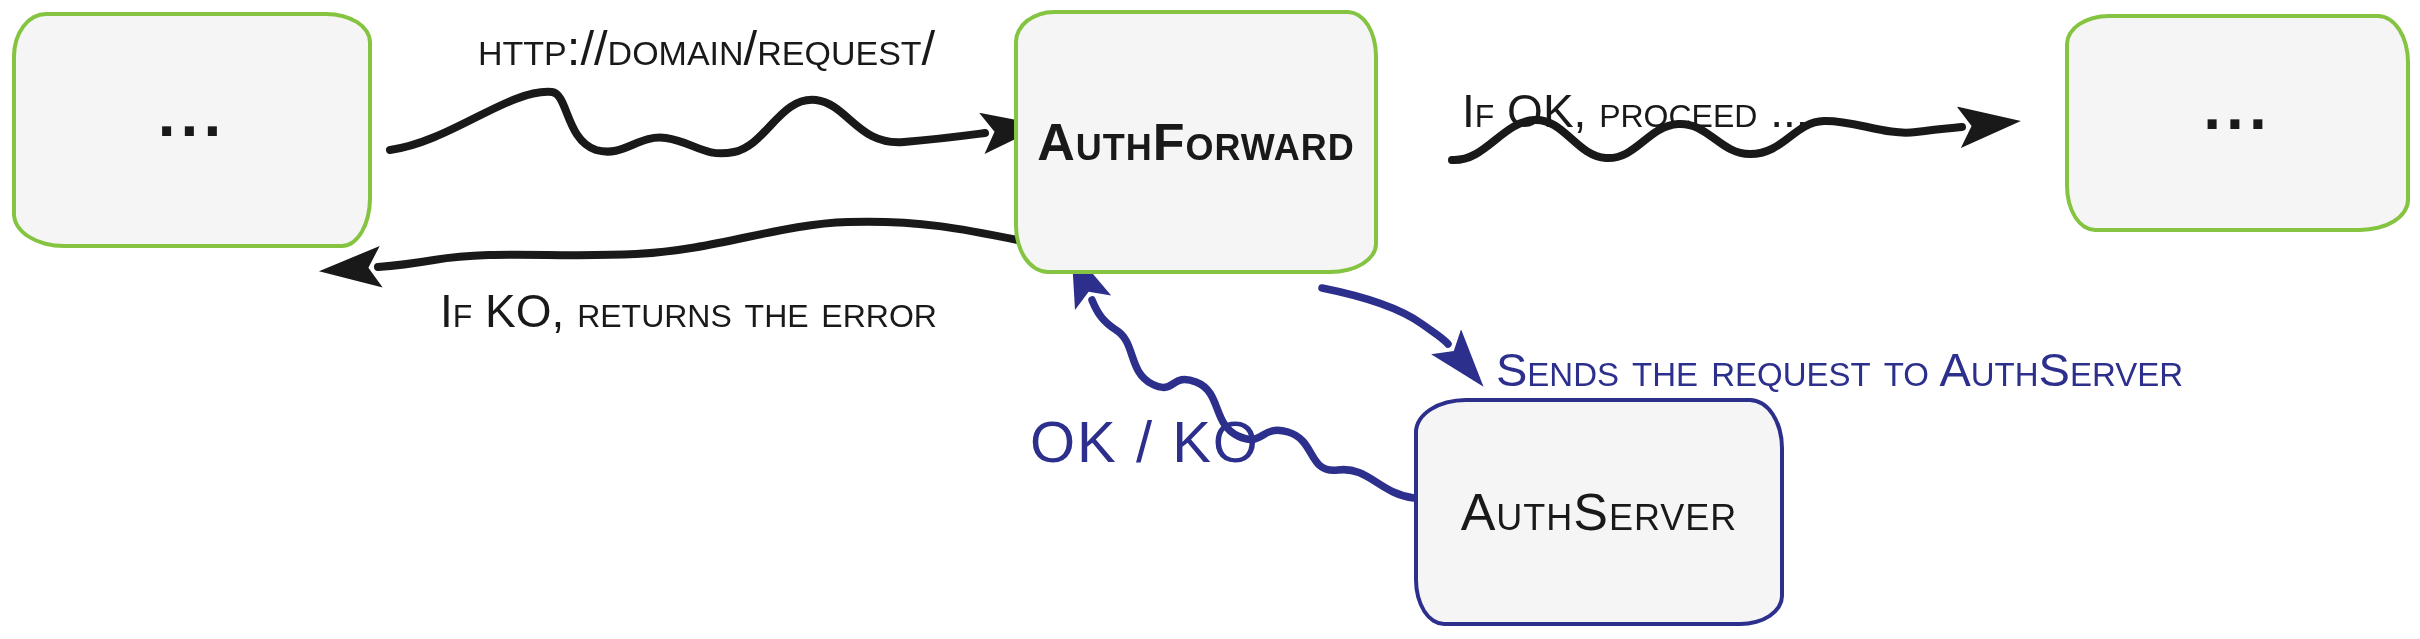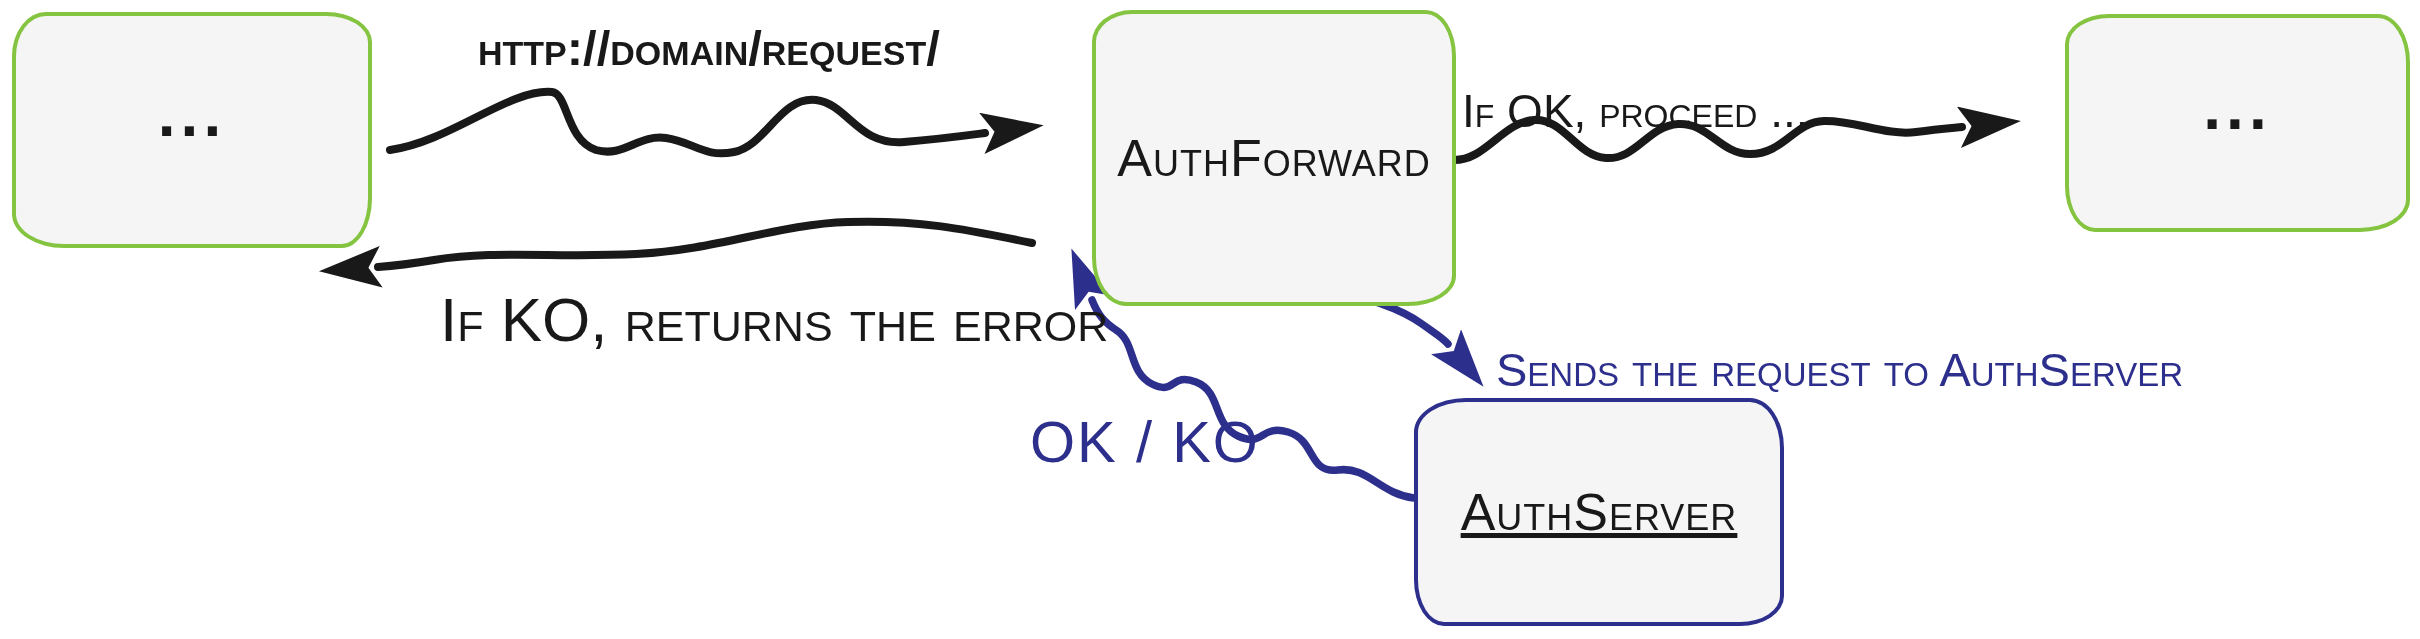--- a/index.html
+++ b/index.html
@@ -24,43 +24,43 @@
   .fill-blue{fill:var(--blue);}
 
   .node{
     position:absolute;
     background:var(--fill);
     display:flex;align-items:center;justify-content:center;
     font-variant:small-caps;
     box-sizing:border-box;
   }
   .node.green{border:4px solid var(--green);}
-  .node.blue{border:4px solid var(--blue);text-decoration:underline;}
+  .node.blue{border:4px solid var(--blue);}
   .node-label{font-size:52px;letter-spacing:1px;color:var(--ink);}
   .dots{font-size:64px;font-weight:bold;letter-spacing:5px;transform:translateY(-16px);}
 
   #node-client-left{left:12px;top:12px;width:360px;height:236px;
     border-radius:34px 46px 30px 52px / 44px 30px 50px 34px;}
-  #node-auth-forward{left:1092px;top:10px;width:364px;height:296px;
-    border-radius:40px 30px 48px 34px / 32px 46px 30px 48px;}
+  #node-auth-forward{left:1014px;top:10px;width:364px;height:264px;
+    border-radius:40px 30px 48px 34px / 32px 46px 30px 48px;font-weight:bold;}
   #node-client-right{left:2065px;top:14px;width:345px;height:218px;
     border-radius:44px 32px 50px 30px / 30px 48px 32px 46px;}
   #node-auth-server{left:1414px;top:398px;width:370px;height:228px;
     border-radius:52px 34px 44px 30px / 34px 50px 30px 46px;}
 
   .edge-label{
     position:absolute;
     font-variant:small-caps;
     white-space:nowrap;
     color:var(--ink);
   }
   .edge-label.blue{color:var(--blue);}
-  #lbl-request{left:478px;top:20px;font-size:49px;font-weight:bold;}
+  #lbl-request{left:478px;top:20px;font-size:49px;}
   #lbl-ok{left:1462px;top:36px;font-size:46px;margin-top:48px;}
-  #lbl-ko{left:440px;top:284px;font-size:62px;}
+  #lbl-ko{left:440px;top:284px;font-size:46px;}
   #lbl-send{left:1496px;top:342px;font-size:47px;}
   #lbl-okko{left:1030px;top:408px;font-size:58px;letter-spacing:2px;}
 </style>
 </head>
 <body>
 
 <div class="canvas">
 
   <svg class="arrow-layer" viewBox="0 0 2420 639">
     <defs>

